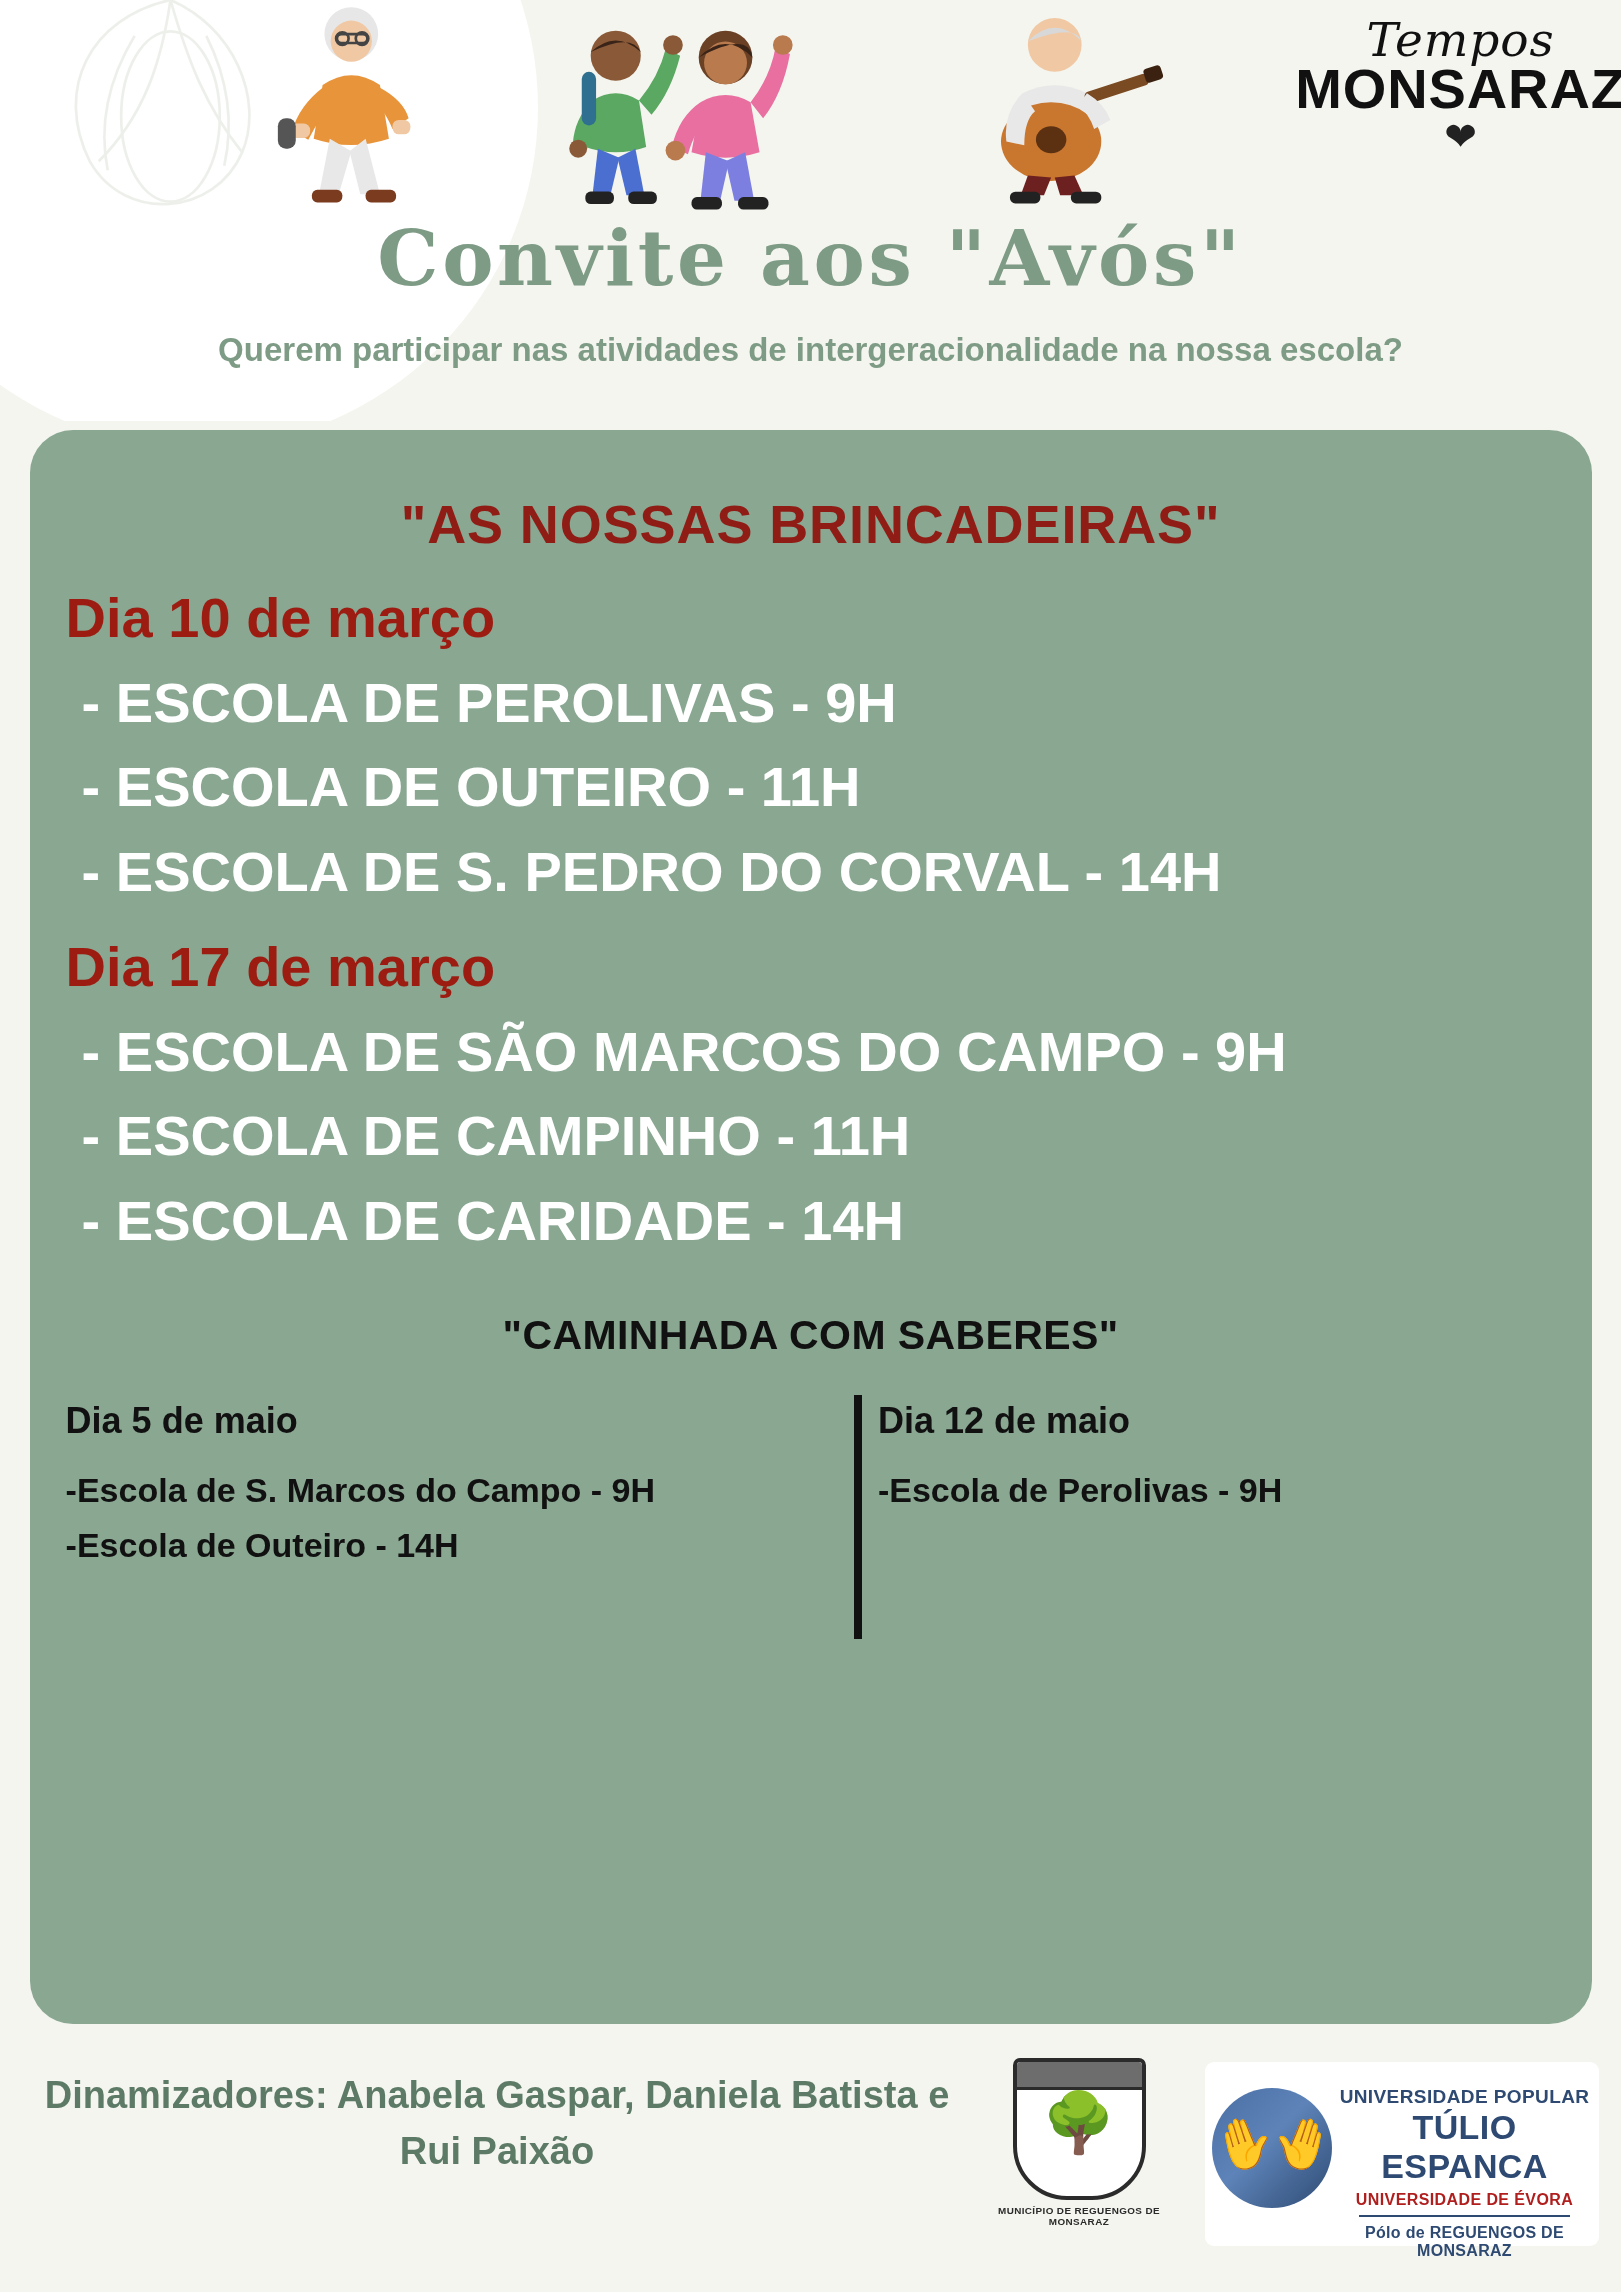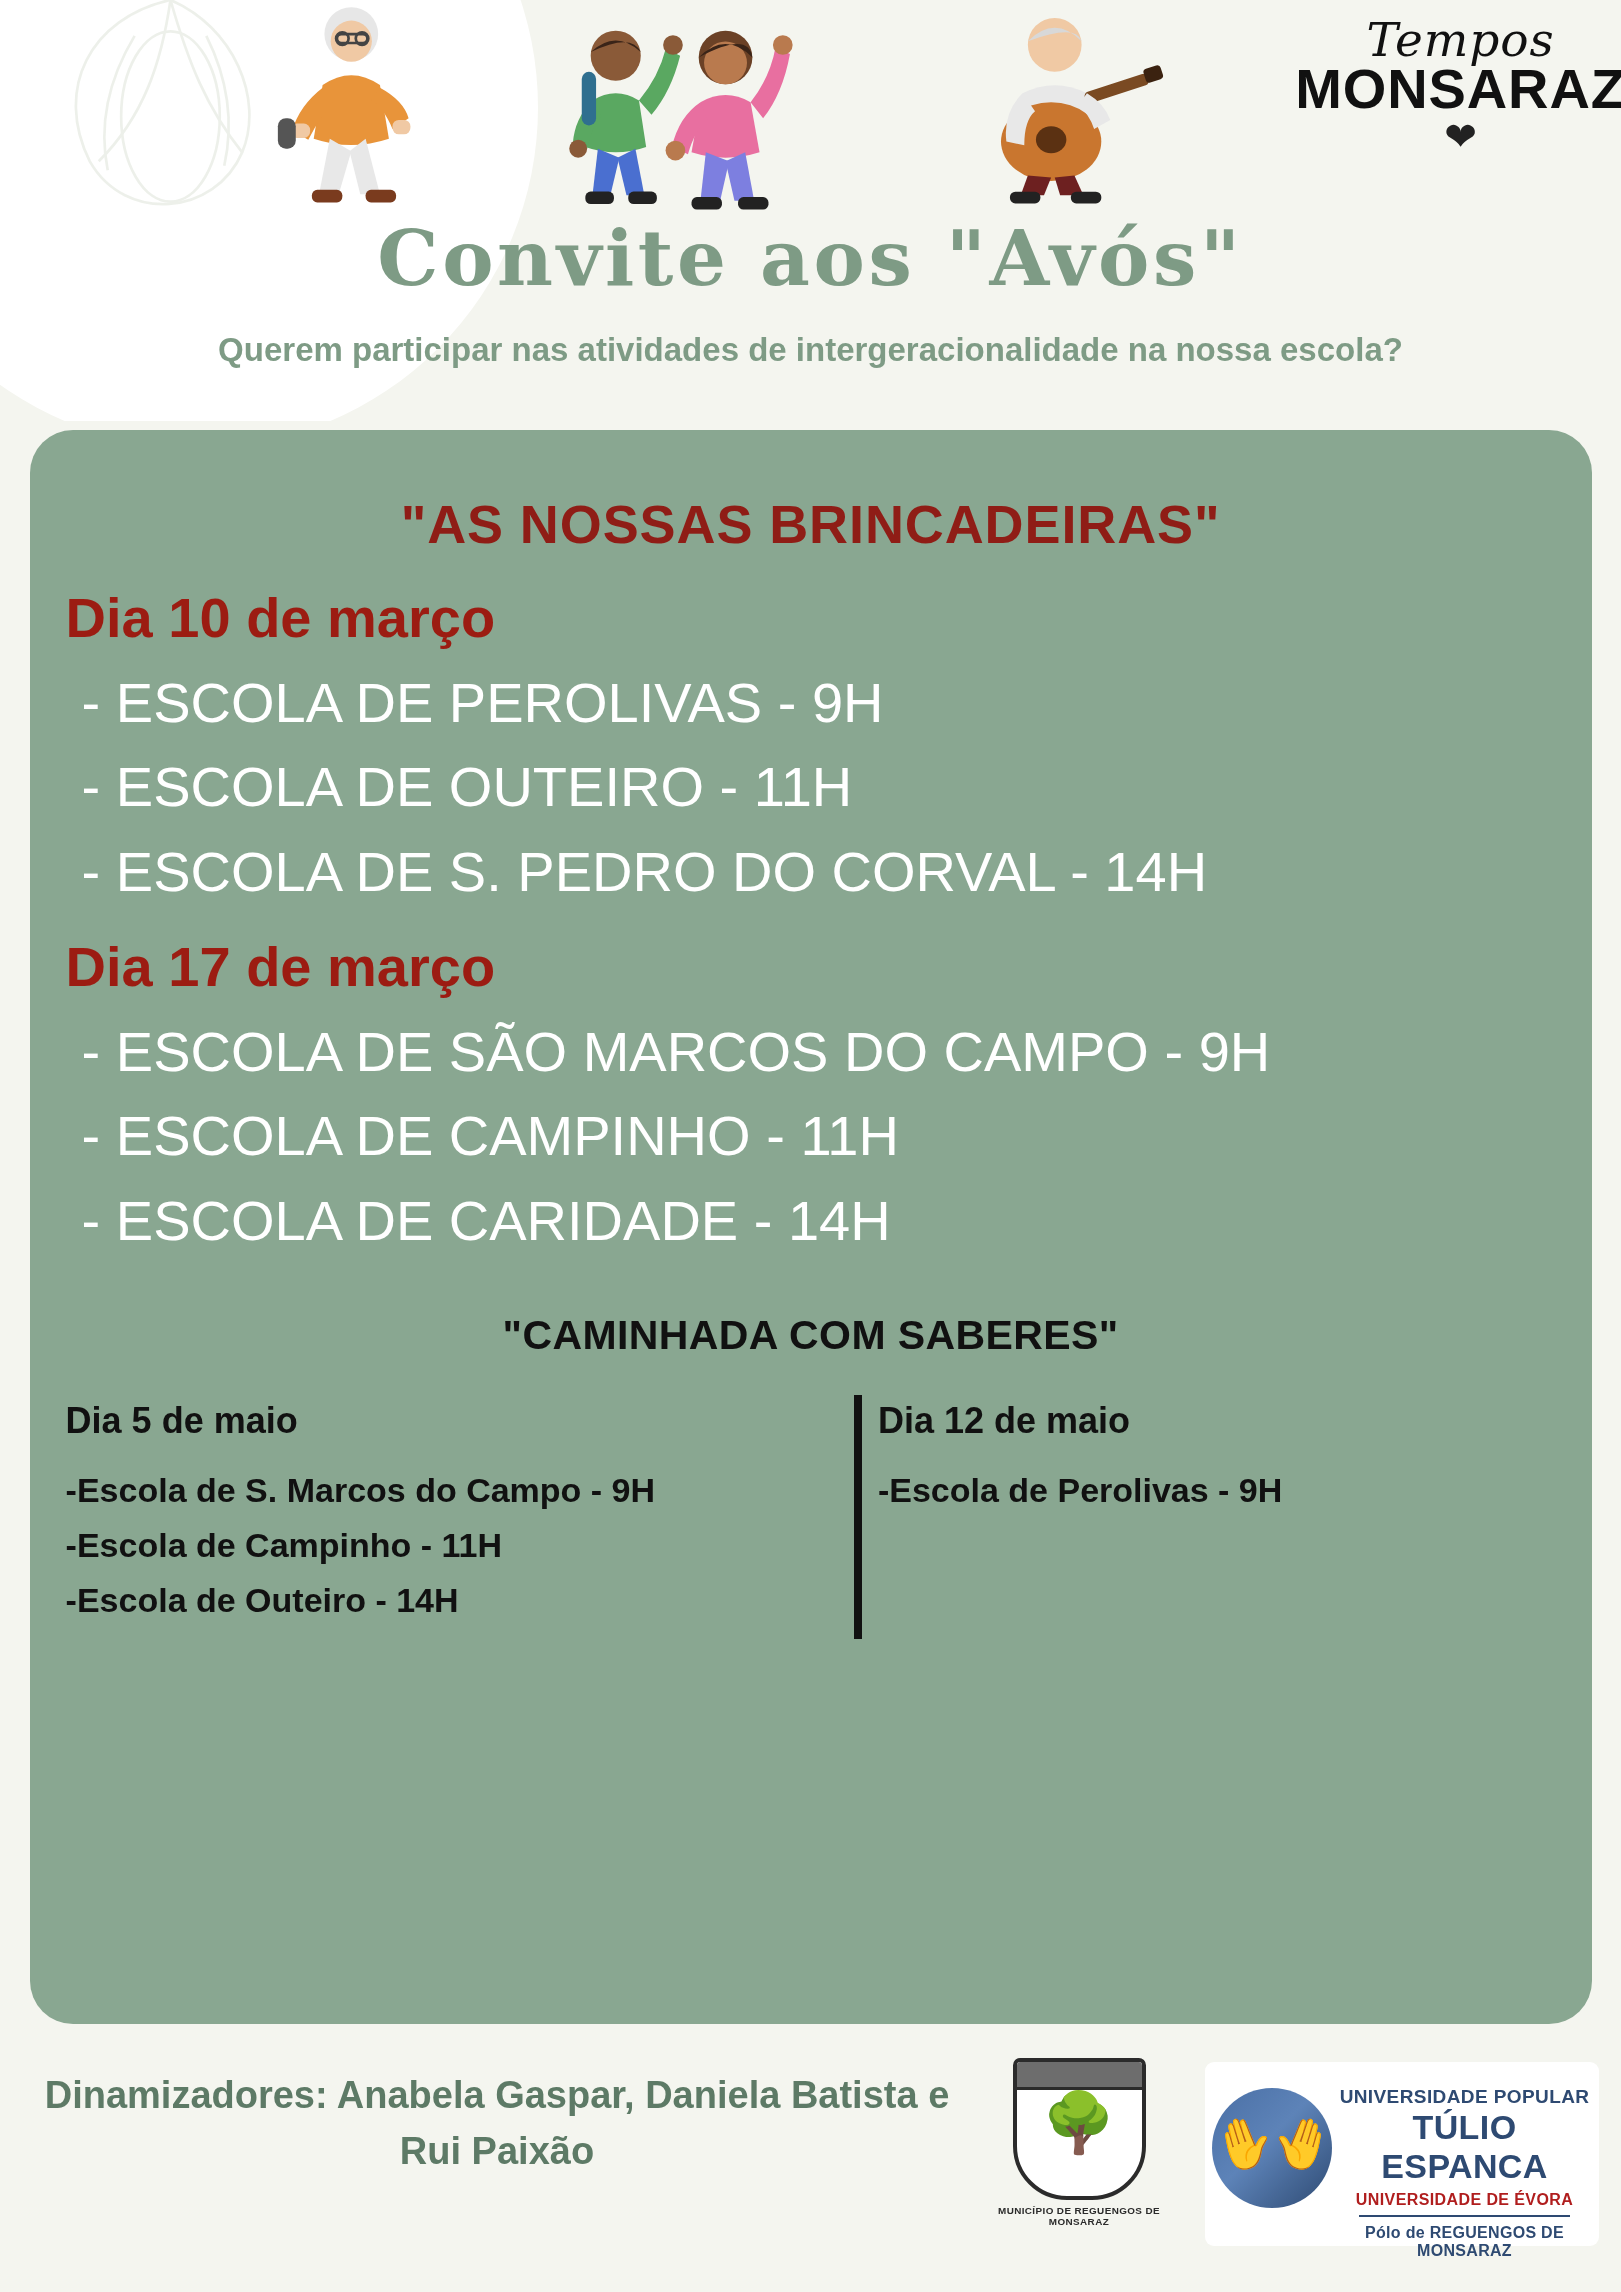--- a/index.html
+++ b/index.html
@@ -128,21 +128,21 @@
   }
   .day-head {
     color: #9c1c12;
     font-size: 56px;
     font-weight: bold;
     margin: 30px 0 5.4px 0;
   }
   .school-line {
     color: #ffffff;
     font-size: 56px;
-    font-weight: normal;
+    font-weight: bold;
     margin: 19.7px 0 19.7px 16px;
     white-space: nowrap;
   }
 
   .section-title-2 {
     text-align: center;
     color: #111111;
     font-size: 41px;
     font-weight: bold;
     margin-top: 59px;
@@ -387,21 +387,20 @@
   <div class="school-line">- ESCOLA DE CARIDADE - 14H</div>
 
   <div class="section-title-2">"CAMINHADA COM SABERES"</div>
 
   <div class="two-cols">
     <div class="divider"></div>
 
     <div class="col left">
       <div class="col-head">Dia 5 de maio</div>
       <div class="col-line">-Escola de S. Marcos do Campo - 9H</div>
-      <div class="col-line">-Escola de Campinho - 11H</div>
       <div class="col-line">-Escola de Outeiro - 14H</div>
     </div>
 
     <div class="col right">
       <div class="col-head">Dia 12 de maio</div>
       <div class="col-line">-Escola de Perolivas - 9H</div>
     </div>
   </div>
 </div>
 

